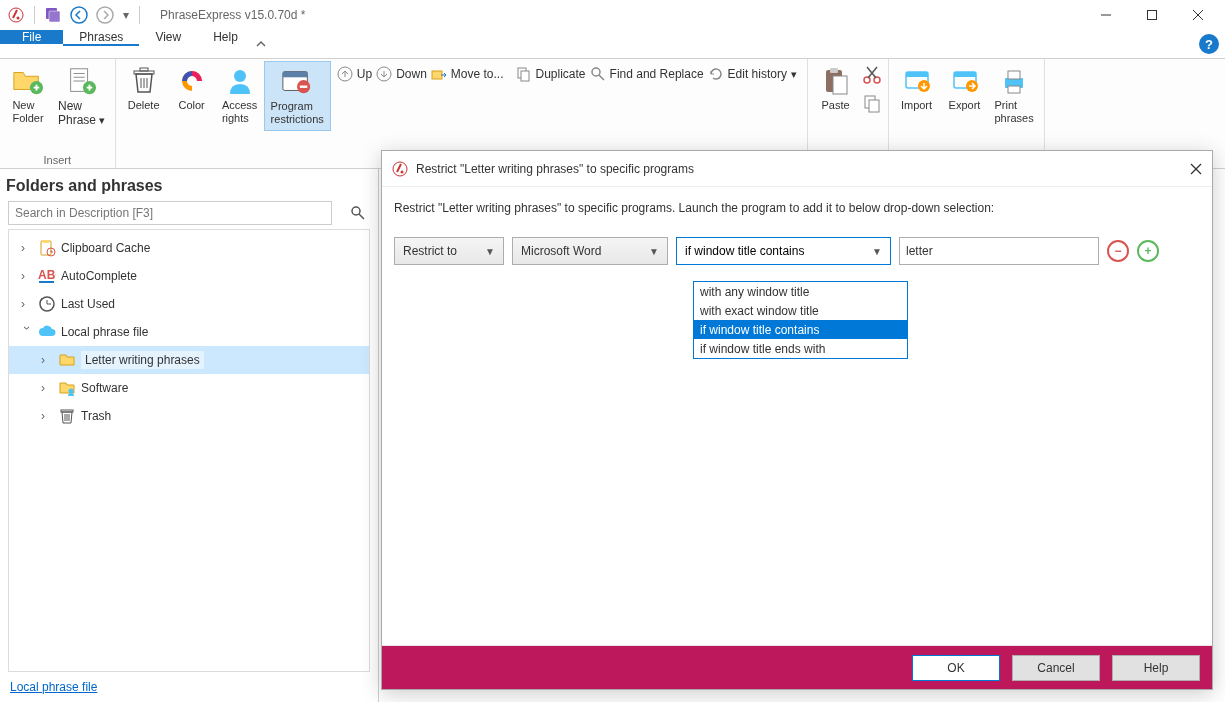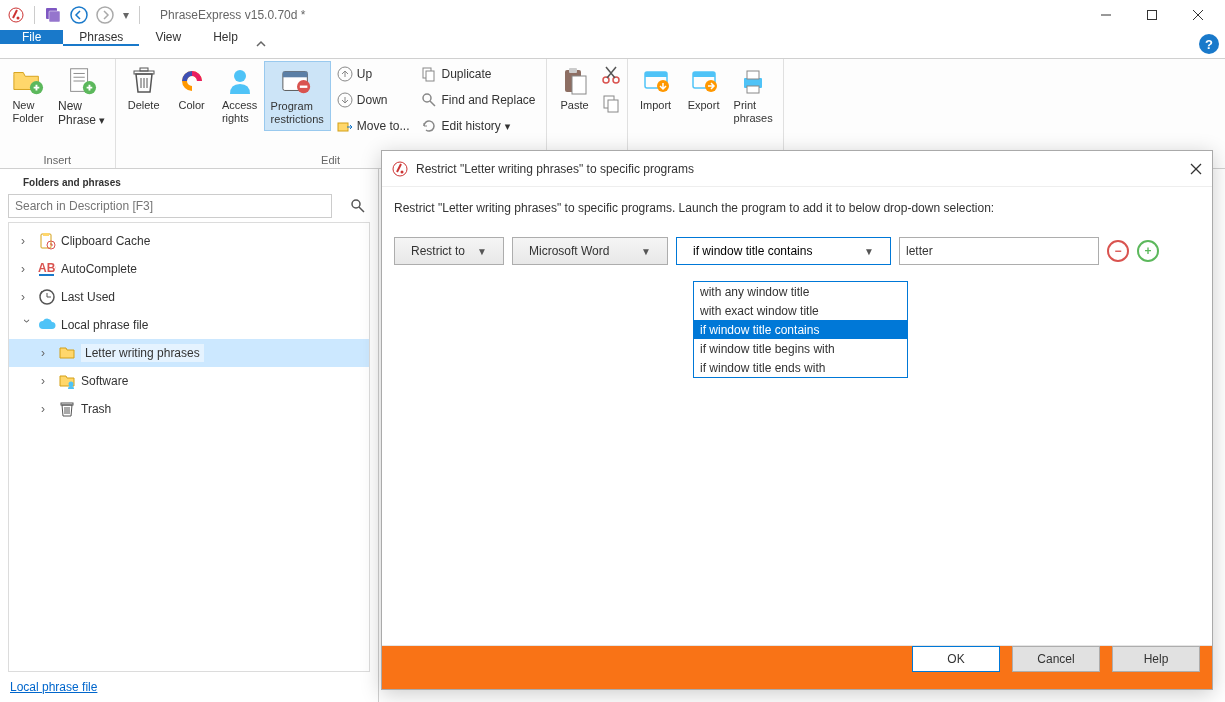--- a/index.html
+++ b/index.html
@@ -18,57 +18,57 @@
 .menu-bar .help-q{margin-left:auto;width:20px;height:20px;border-radius:50%;background:#1979ca;color:#fff;display:flex;align-items:center;justify-content:center;margin-right:6px;align-self:center;font-size:13px;font-weight:bold}
 .menu-bar .collapse{align-self:center;margin-right:6px;color:#666}
 .ribbon{height:110px;border-bottom:1px solid #d0d0d0;display:flex;background:#fdfdfd}
 .ribbon-group{display:flex;flex-direction:column;align-items:center;border-right:1px solid #e0e0e0;padding:2px 4px 0}
 .ribbon-group .label{font-size:11px;color:#666;padding:2px 0}
 .ribbon-group .items{flex:1;display:flex;align-items:flex-start}
 .big-btn{display:flex;flex-direction:column;align-items:center;justify-content:flex-start;padding:4px 6px;min-width:48px;gap:2px}
 .big-btn.selected{background:#cce4f7;border:1px solid #99c9ee}
 .big-btn .ic{width:32px;height:32px;display:flex;align-items:center;justify-content:center}
 .big-btn .lbl{font-size:11px;line-height:1.2}
-.small-col{display:flex;flex-direction:column;padding:2px 6px;gap:4px}
+.small-col{display:flex;flex-direction:row;padding:2px 6px;gap:4px}
 .small-btn{display:flex;align-items:center;gap:4px;font-size:11px;white-space:nowrap;height:22px}
 .main{display:flex;height:calc(100% - 169px)}
 .left-panel{width:379px;border-right:1px solid #d0d0d0;display:flex;flex-direction:column;height:100%}
-.panel-header{font-weight:bold;padding:8px 23px 6px;font-size:10px}
+.panel-header{font-weight:bold;padding:8px 6px 6px;font-size:16px}
 .search-row{display:flex;padding:0 8px 4px;gap:14px}
 .search-input{flex:1;height:24px;border:1px solid #ccc;padding:0 6px;color:#888}
 .search-ic{width:24px;height:24px;display:flex;align-items:center;justify-content:center;color:#555}
 .tree{flex:1;overflow:auto;padding:4px 0;border:1px solid #dcdcdc;margin:0 8px}
 .tree-item{display:flex;align-items:center;height:28px;padding-left:12px;gap:4px}
 .tree-item .chev{width:12px;color:#666}
 .tree-item.sub{padding-left:32px}
 .tree-item.selected{background:#cce8ff}
 .tree-item.selected .name{background:#e5f3ff}
 .tree-item .ic{width:20px;height:20px;display:flex;align-items:center;justify-content:center}
 .footer-link{padding:8px 10px;color:#0066cc;text-decoration:underline}
 .dialog{position:absolute;left:381px;top:150px;width:832px;height:540px;background:#fff;border:1px solid #aaa;box-shadow:0 4px 20px rgba(0,0,0,0.2);display:flex;flex-direction:column}
 .dialog-title{height:36px;display:flex;align-items:center;padding:0 10px;gap:8px;border-bottom:1px solid #eee}
 .dialog-title .close{margin-left:auto;font-size:16px;color:#333}
 .dialog-body{padding:14px 12px;flex:1;position:relative}
 .dialog-body .desc{font-size:12px;color:#333;margin-bottom:22px}
 .filter-row{display:flex;gap:8px;align-items:center}
-.combo{height:28px;border:1px solid #adadad;background:linear-gradient(#f5f5f5,#e8e8e8);display:flex;align-items:center;padding:0 16px;position:relative}
+.combo{height:28px;border:1px solid #adadad;background:linear-gradient(#f5f5f5,#e8e8e8);display:flex;align-items:center;padding:0 8px;position:relative}
 .combo.plain{background:#fff}
 .combo.active{border:1px solid #0078d7;background:#fff}
 .combo .arr{margin-left:auto;color:#555;font-size:10px}
 .combo.w110{width:110px}
 .combo.w180{width:156px}
 .combo.w215{width:215px}
 .text-input{width:200px;height:28px;border:1px solid #adadad;padding:0 6px}
 .icon-btn{width:22px;height:22px;border-radius:50%;border:2px solid;display:flex;align-items:center;justify-content:center;font-weight:bold}
 .icon-btn.minus{border-color:#d9534f;color:#d9534f}
 .icon-btn.plus{border-color:#5cb85c;color:#5cb85c}
 .dropdown-list{position:absolute;left:311px;top:94px;width:215px;border:1px solid #0078d7;background:#fff;z-index:10}
 .dropdown-list .opt{height:19px;padding:0 6px;display:flex;align-items:center;font-size:12px}
 .dropdown-list .opt.sel{background:#0078d7;color:#fff}
-.dialog-footer{height:44px;border-top:1px solid #e5e5e5;display:flex;align-items:flex-start;justify-content:flex-end;padding:0 12px;gap:12px;background:#f97316}
+.dialog-footer{height:44px;border-top:1px solid #e5e5e5;display:flex;align-items:center;justify-content:flex-end;padding:0 12px;gap:12px;background:#be185d}
 .dlg-btn{width:88px;height:26px;border:1px solid #adadad;background:#e1e1e1;display:flex;align-items:center;justify-content:center}
 .dlg-btn.primary{border:1px solid #0078d7;background:#fff}
 svg{display:block}
 </style>
 </head>
 <body>
 
 <div class="title-bar">
   <div class="qa">
     <div class="qa-btn">
@@ -474,21 +474,20 @@
       </div>
       <input class="text-input" value="letter" style="">
       <div class="icon-btn minus">−</div>
       <div class="icon-btn plus">+</div>
     </div>
 
     <div class="dropdown-list">
       <div class="opt">with any window title</div>
       <div class="opt">with exact window title</div>
       <div class="opt sel">if window title contains</div>
-      <div class="opt">if window title begins with</div>
       <div class="opt">if window title ends with</div>
     </div>
   </div>
   <div class="dialog-footer">
     <div class="dlg-btn primary">OK</div>
     <div class="dlg-btn">Cancel</div>
     <div class="dlg-btn">Help</div>
   </div>
 </div>
 

